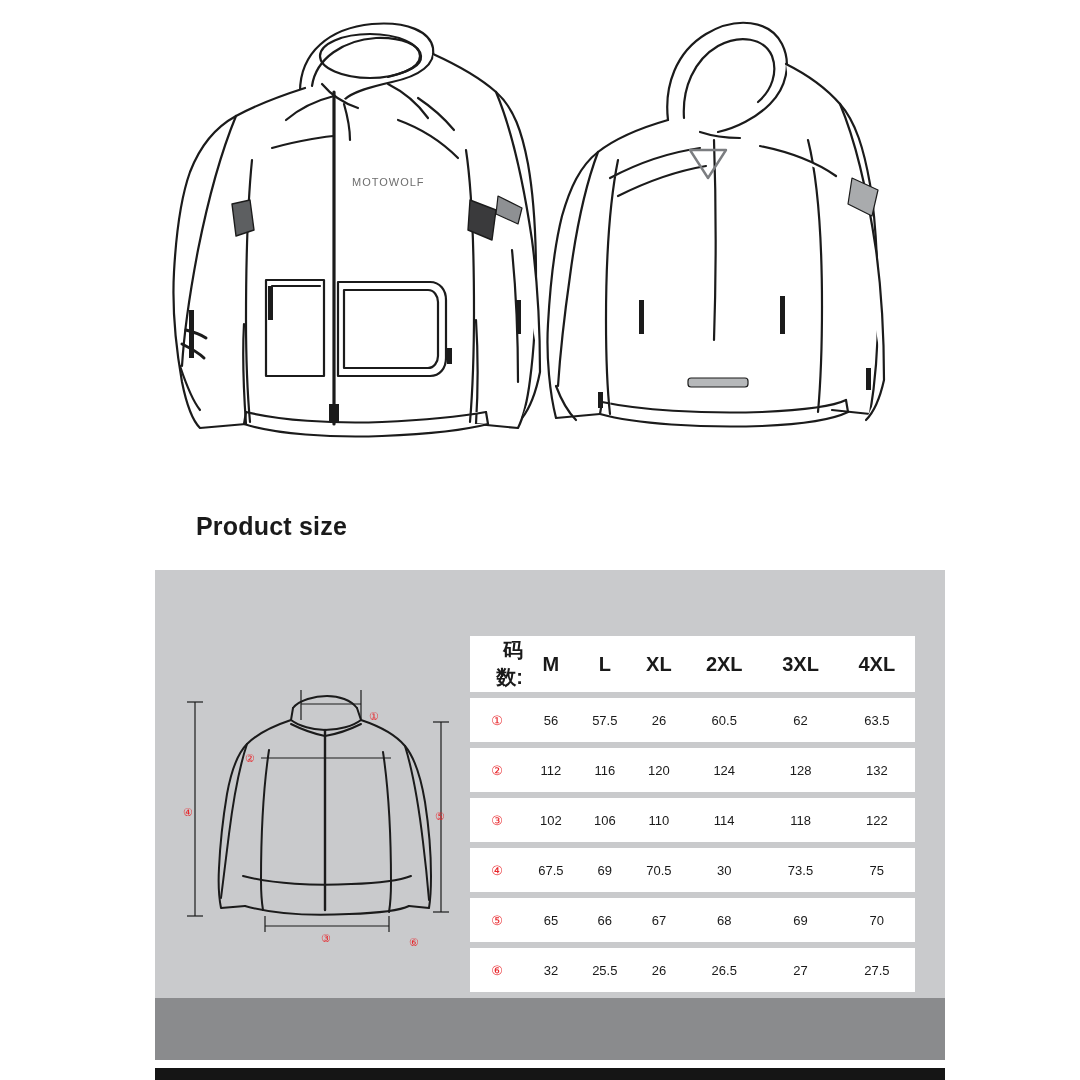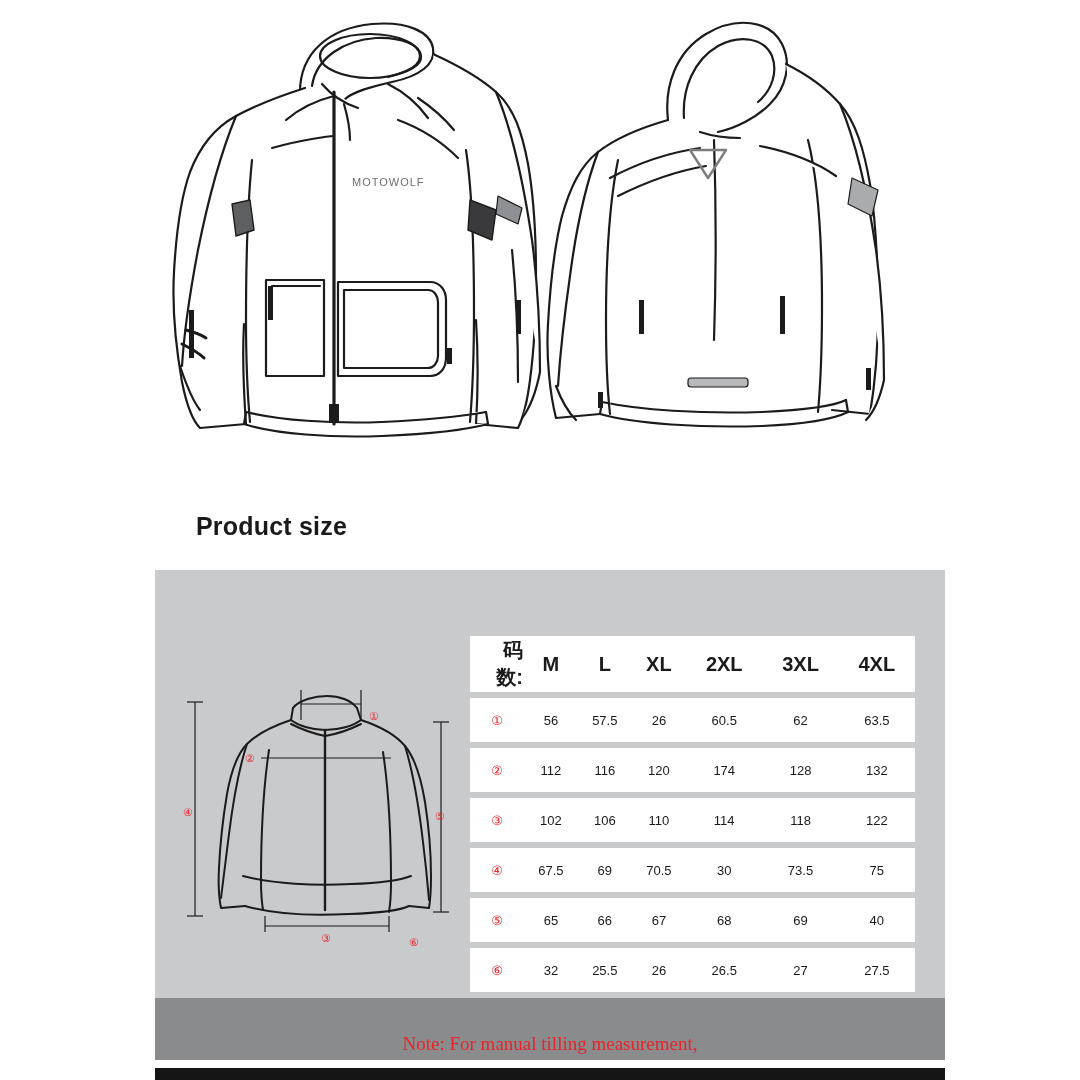--- a/index.html
+++ b/index.html
@@ -358,21 +358,21 @@
         <td>26</td>
         <td>60.5</td>
         <td>62</td>
         <td>63.5</td>
       </tr>
       <tr>
         <td class="idx">②</td>
         <td>112</td>
         <td>116</td>
         <td>120</td>
-        <td>174</td>
+        <td>124</td>
         <td>128</td>
         <td>132</td>
       </tr>
       <tr>
         <td class="idx">③</td>
         <td>102</td>
         <td>106</td>
         <td>110</td>
         <td>114</td>
         <td>118</td>
@@ -387,33 +387,32 @@
         <td>73.5</td>
         <td>75</td>
       </tr>
       <tr>
         <td class="idx">⑤</td>
         <td>65</td>
         <td>66</td>
         <td>67</td>
         <td>68</td>
         <td>69</td>
-        <td>40</td>
+        <td>70</td>
       </tr>
       <tr>
         <td class="idx">⑥</td>
         <td>32</td>
         <td>25.5</td>
         <td>26</td>
         <td>26.5</td>
         <td>27</td>
         <td>27.5</td>
       </tr>
     </tbody>
   </table>
 
   <div class="chart-footer"></div>
   <div class="note-text">
-    <div>Note: For manual tilling measurement,</div>
   </div>
 </div>
 
 <div class="bottom-strip"></div>
 
 </body></html>

